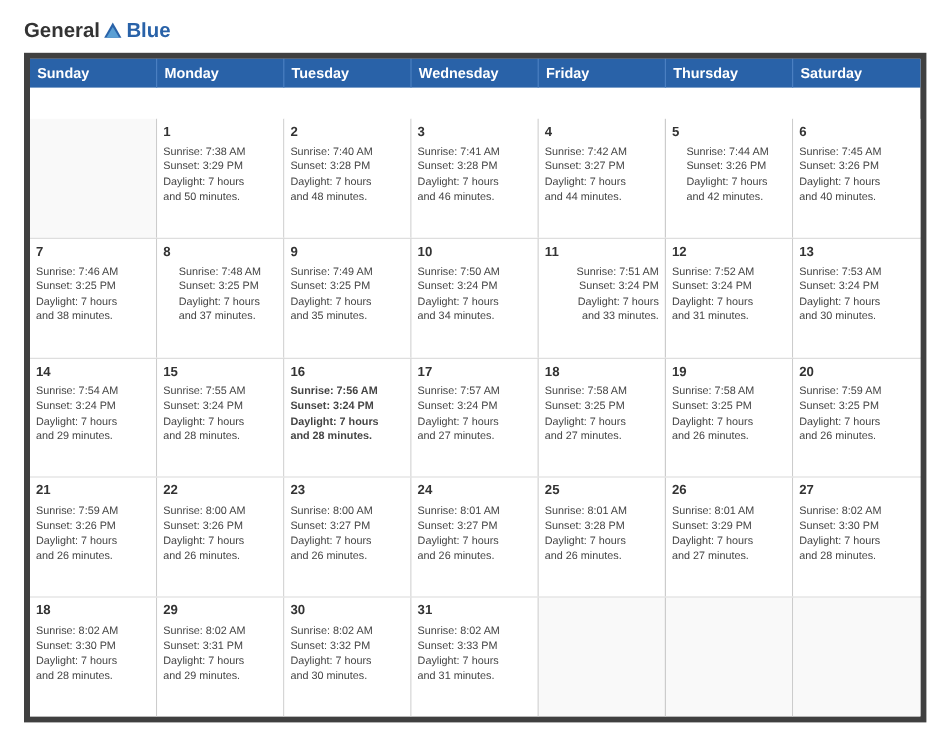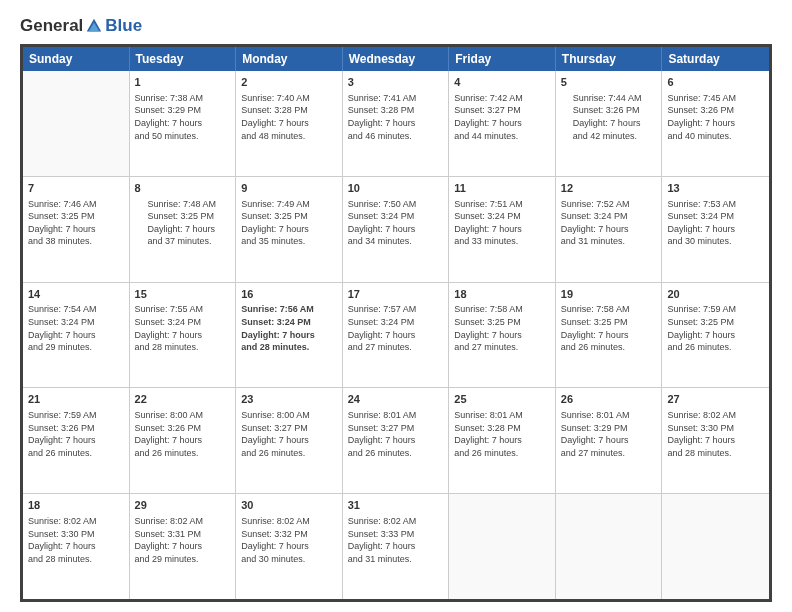--- a/index.html
+++ b/index.html
@@ -48,21 +48,22 @@
     }
     .location {
       font-size: 14px;
       color: #555;
       margin-top: 2px;
     }
     .calendar {
       flex: 1;
       display: flex;
       flex-direction: column;
-      border: 3px solid #404040;
+      border: 5px solid #404040;
+      gap: 26px;
     }
     .cal-header {
       display: grid;
       grid-template-columns: repeat(7, 1fr);
       background: #2962a8;
     }
     .cal-header-cell {
       color: #fff;
       font-size: 12px;
       font-weight: bold;
@@ -123,22 +124,22 @@
     </div>
     <div class="title-block">
       <div class="month-title"></div>
       <div class="location"></div>
     </div>
   </div>
 
   <div class="calendar">
     <div class="cal-header">
     <div class="cal-header-cell">Sunday</div>
+        <div class="cal-header-cell">Monday</div>
         <div class="cal-header-cell">Tuesday</div>
-        <div class="cal-header-cell">Monday</div>
         <div class="cal-header-cell">Wednesday</div>
         <div class="cal-header-cell">Friday</div>
         <div class="cal-header-cell">Thursday</div>
         <div class="cal-header-cell">Saturday</div>
       </div>
     <div class="cal-body">
     <div class="cal-row">
           <div class="cal-cell empty"></div>
           <div class="cal-cell">
             <span class="day-num">1</span>
@@ -207,21 +208,21 @@
           </div>
           <div class="cal-cell">
             <span class="day-num">10</span>
             <div class="cell-text" style="white-space: pre-line;">Sunrise: 7:50 AM
 Sunset: 3:24 PM
 Daylight: 7 hours
 and 34 minutes.</div>
           </div>
           <div class="cal-cell">
             <span class="day-num">11</span>
-            <div class="cell-text" style="white-space: pre-line;">Sunrise: 7:51 AM
+            <div class="cell-text" style="white-space: pre-line; text-align: right;">Sunrise: 7:51 AM
 Sunset: 3:24 PM
 Daylight: 7 hours
 and 33 minutes.</div>
           </div>
           <div class="cal-cell">
             <span class="day-num">12</span>
             <div class="cell-text" style="white-space: pre-line;">Sunrise: 7:52 AM
 Sunset: 3:24 PM
 Daylight: 7 hours
 and 31 minutes.</div>

